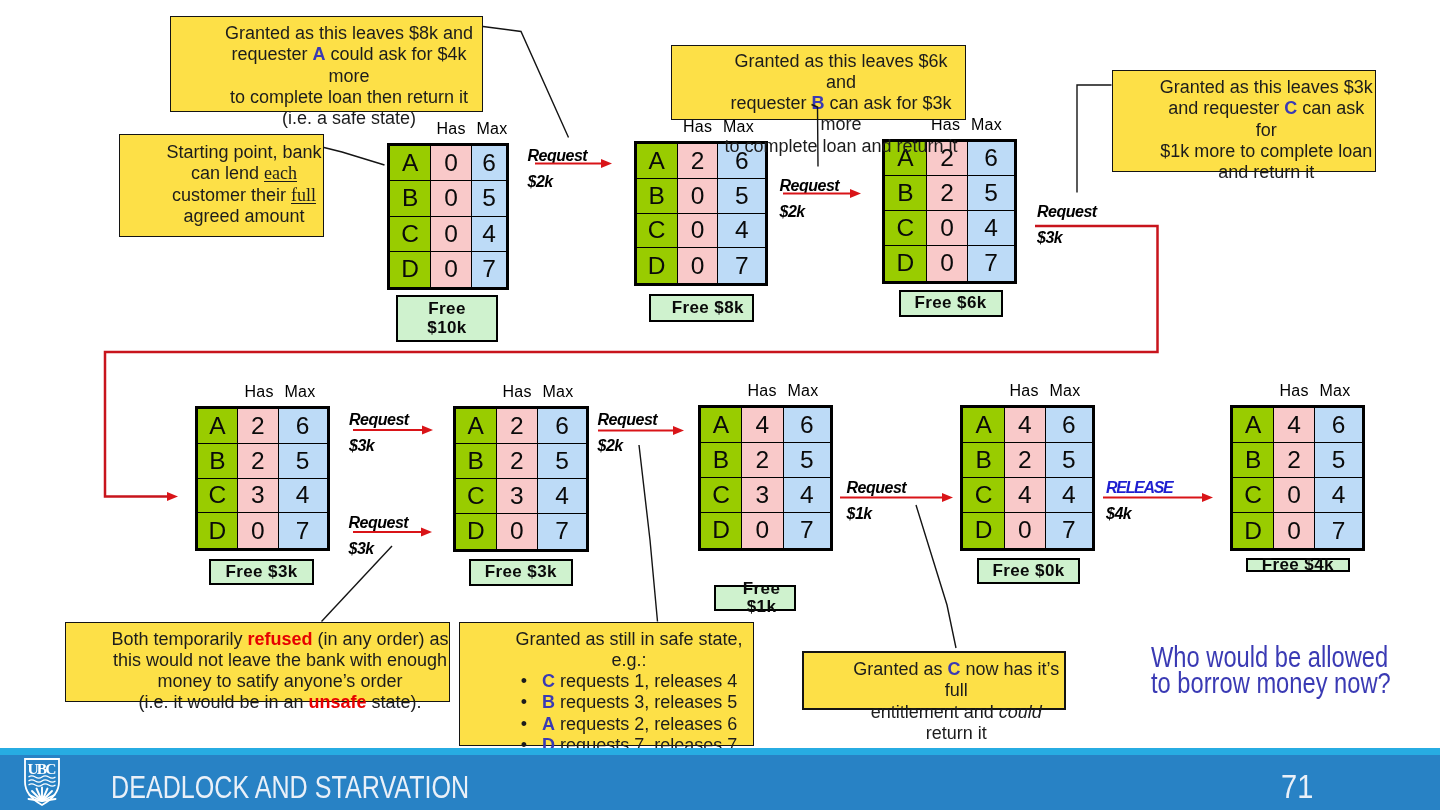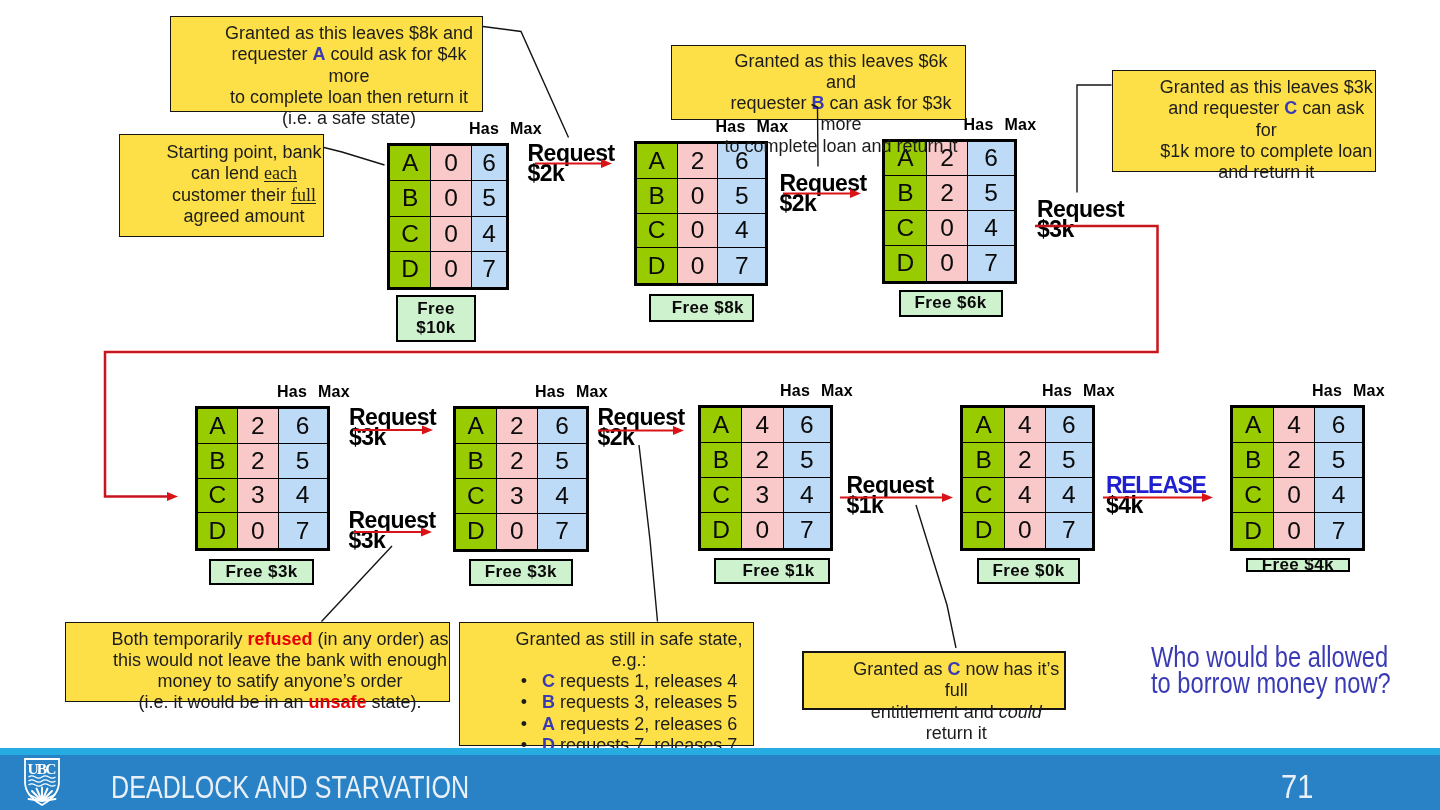--- a/index.html
+++ b/index.html
@@ -3,29 +3,29 @@
 html,body{margin:0;padding:0;}
 #page{position:relative;width:1440px;height:810px;background:#fff;overflow:hidden;
   font-family:"Liberation Sans",sans-serif;}
 .tbl{position:absolute;border:3px solid #000;box-sizing:border-box;display:grid;
   grid-auto-rows:1fr;font-size:24.5px;color:#0a0a0a;}
 .tbl>div{display:flex;align-items:center;justify-content:center;
   border-right:1.6px solid #000;border-bottom:1.6px solid #000;}
 .tbl>div:nth-child(3n){border-right:none;}
 .tbl>div:nth-child(n+10){border-bottom:none;}
 .g{background:#99CC00}.p{background:#F9C9C9}.b{background:#BDDBF7}
-.hm{position:absolute;width:140px;text-align:right;font-weight:bold;font-size:16px;
+.hm{position:absolute;width:140px;text-align:center;font-weight:normal;font-size:16px;
   letter-spacing:0.3px;word-spacing:6px;color:#000;}
 .free{position:absolute;background:#CFF2CE;border:2px solid #000;box-sizing:border-box;
   display:flex;align-items:center;justify-content:center;font-weight:bold;font-size:17px;
   letter-spacing:0.4px;text-align:center;line-height:18.5px;color:#0a0a0a;}
 .gold{position:absolute;background:#fde047;border:1.5px solid #141414;box-sizing:border-box;
   color:#1c1c1c;font-size:18px;line-height:21.3px;text-align:center;padding-left:45px;}
-.req{position:absolute;font-weight:bold;font-size:23px;line-height:20px;
-  letter-spacing:-0.5px;color:#000;white-space:pre;}
+.req{position:absolute;font-weight:bold;font-size:16px;line-height:26px;
+  letter-spacing:-0.5px;color:#000;white-space:pre;font-style:italic;}
 .bl{color:#3a3ab4;font-weight:bold;}
 .rd{color:#e60000;font-weight:bold;}
 .ovl{position:absolute;left:0;top:0;}
 u{text-underline-offset:2px;font-family:Liberation Serif, serif;}
 </style></head><body>
 <div id="page">
 <div class="tbl" style="left:387px;top:143px;width:122px;height:147px;grid-template-columns:41.3px 40.7px 1fr;">
       <div class="g">A</div>
       <div class="p">0</div>
       <div class="b">6</div>
@@ -138,26 +138,26 @@
       <div class="p">2</div>
       <div class="b">5</div>
       <div class="g">C</div>
       <div class="p">0</div>
       <div class="b">4</div>
       <div class="g">D</div>
       <div class="p">0</div>
       <div class="b">7</div>
     </div>
 <div class="hm" style="left:1245px;top:382px;">Has Max</div>
-<div class="free" style="left:396px;top:295px;width:80px;height:47px;">Free<br>$10k</div>
+<div class="free" style="left:396px;top:295px;width:102px;height:47px;">Free<br>$10k</div>
 <div class="free" style="left:649px;top:294px;width:104.5px;height:28px;padding-left:13px;">Free $8k</div>
 <div class="free" style="left:898.5px;top:290px;width:104px;height:26.5px;">Free $6k</div>
 <div class="free" style="left:209px;top:558.5px;width:105px;height:26.5px;">Free $3k</div>
 <div class="free" style="left:468.5px;top:559px;width:104.5px;height:26.5px;">Free $3k</div>
-<div class="free" style="left:714px;top:558px;width:116px;height:26px;padding-left:13px;">Free $1k</div>
+<div class="free" style="left:714px;top:585px;width:82px;height:26px;padding-left:13px;">Free $1k</div>
 <div class="free" style="left:977px;top:558px;width:103px;height:25.5px;">Free $0k</div>
 <div class="free" style="left:1246px;top:558px;width:103.5px;height:14px;">Free $4k</div>
 <div class="gold" style="left:170px;top:15.5px;width:313px;height:96.5px;padding-top:6.5px;">Granted as this leaves $8k and<br>requester <span class="bl">A</span> could ask for $4k more<br>to complete loan then return it<br>(i.e. a safe state)</div>
 <div class="gold" style="left:119px;top:134px;width:205px;height:103px;padding-top:7px;">Starting point, bank<br>can lend <u>each</u><br>customer their <u>full</u><br>agreed amount</div>
 <div class="gold" style="left:671px;top:20.5px;width:295px;height:75px;padding-top:5px;margin-top:24px;">Granted as this leaves $6k and<br>requester <span class="bl">B</span> can ask for $3k more<br>to complete loan and return it</div>
 <div class="gold" style="left:1111.5px;top:70px;width:264.5px;height:101.5px;padding-top:6px;">Granted as this leaves $3k<br>and requester <span class="bl">C</span> can ask for<br>$1k more to complete loan<br>and return it</div>
 <div class="gold" style="left:65px;top:621.5px;width:385px;height:80px;padding-top:6px;">Both temporarily <span class="rd">refused</span> (in any order) as<br>this would not leave the bank with enough<br>money to satify anyone’s order<br>(i.e. it would be in an <span class="rd">unsafe</span> state).</div>
 <div class="gold" style="left:459px;top:621.5px;width:295px;height:124px;padding-top:6px;">Granted as still in safe state, e.g.:<br><span style="display:inline-block;text-align:left;"><span class="bu">•</span>&nbsp;&nbsp; <span class="bl">C</span> requests 1, releases 4<br><span class="bu">•</span>&nbsp;&nbsp; <span class="bl">B</span> requests 3, releases 5<br><span class="bu">•</span>&nbsp;&nbsp; <span class="bl">A</span> requests 2, releases 6<br><span class="bu">•</span>&nbsp;&nbsp; <span class="bl">D</span> requests 7, releases 7</span></div>
 <div class="gold" style="left:801.5px;top:651px;width:264.5px;height:59px;padding-top:6px;border-width:2px;">Granted as <span class="bl">C</span> now has it’s full<br>entitlement and <i>could</i> return it</div>
 <div class="req" style="left:527.5px;top:142.6px;">Request

